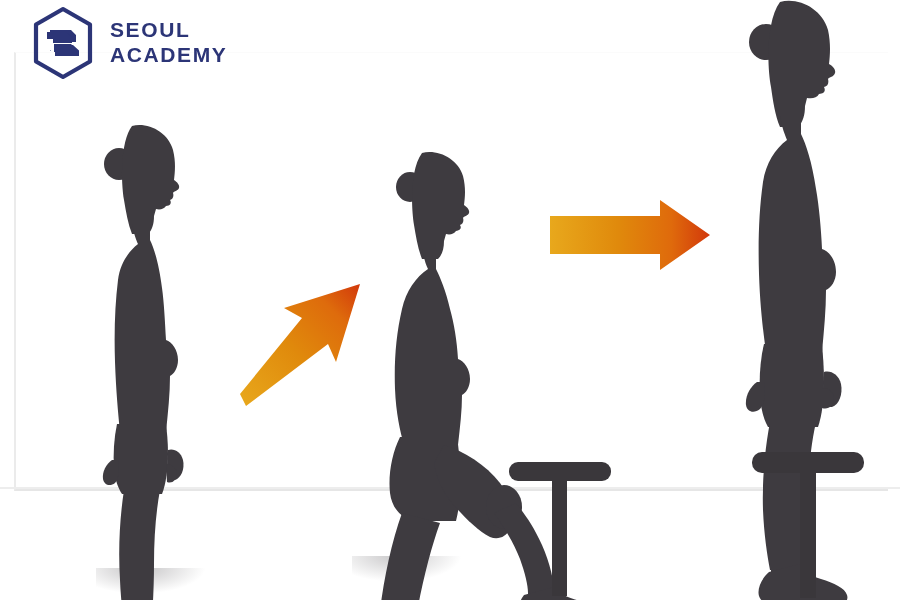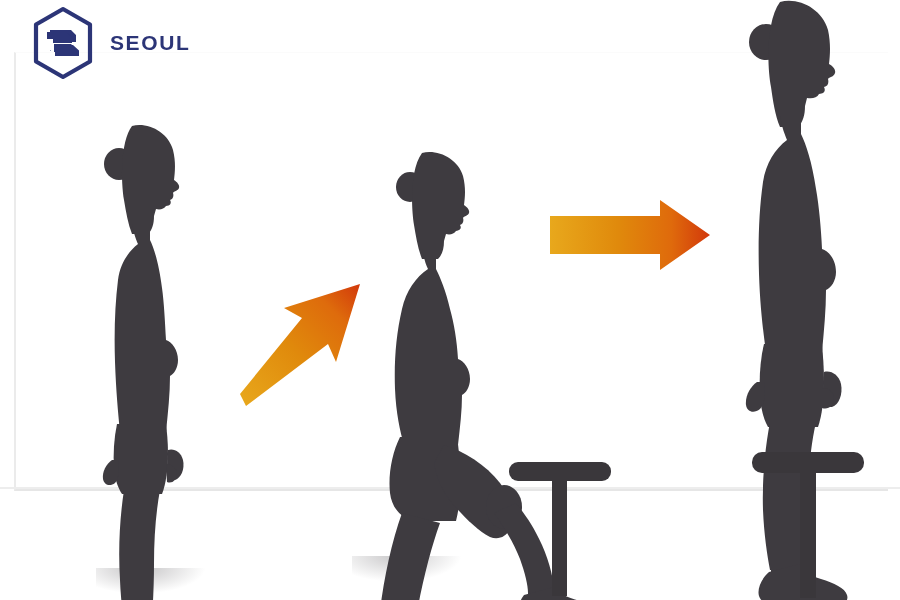--- a/index.html
+++ b/index.html
@@ -74,20 +74,21 @@
     <svg class="logo-mark" viewBox="0 0 66 74">
       <path d="M33 3 L60 18.5 L60 55.5 L33 71 L6 55.5 L6 18.5 Z" fill="none" stroke="#2c3577" stroke-width="4.2" stroke-linejoin="round"></path>
       <path d="M20 24 L41 24 L46 29 L46 36 L25 36 L25 31 L20 31 Z" fill="#2c3577"></path>
       <path d="M20 38 L41 38 L46 43 L46 50 L25 50 L25 45 L20 45 Z" fill="#2c3577" transform="translate(0,0)"></path>
       <path d="M17 29 L17 41 L22 46 L45 46 L45 40 L24 40 L24 34 Z" fill="#ffffff"></path>
       <path d="M17 26 L36 26 L42 31.5 L42 37 L23 37 L23 33 L17 33 Z" fill="#2c3577"></path>
       <path d="M24 39 L43 39 L49 44.5 L49 50 L30 50 L30 46 L24 46 Z" fill="#2c3577"></path>
     </svg>
     <div class="logo-text">
       <div>SEOUL</div>
+      <div>ACADEMY</div>
     </div>
   </div>
 
   <div class="fig" id="figure-standing">
     <svg viewBox="0 0 130 470">
       <g fill="#3e3b40">
 
         <ellipse cx="31" cy="52" rx="15" ry="16"></ellipse>
 
         <path d="M44 14

